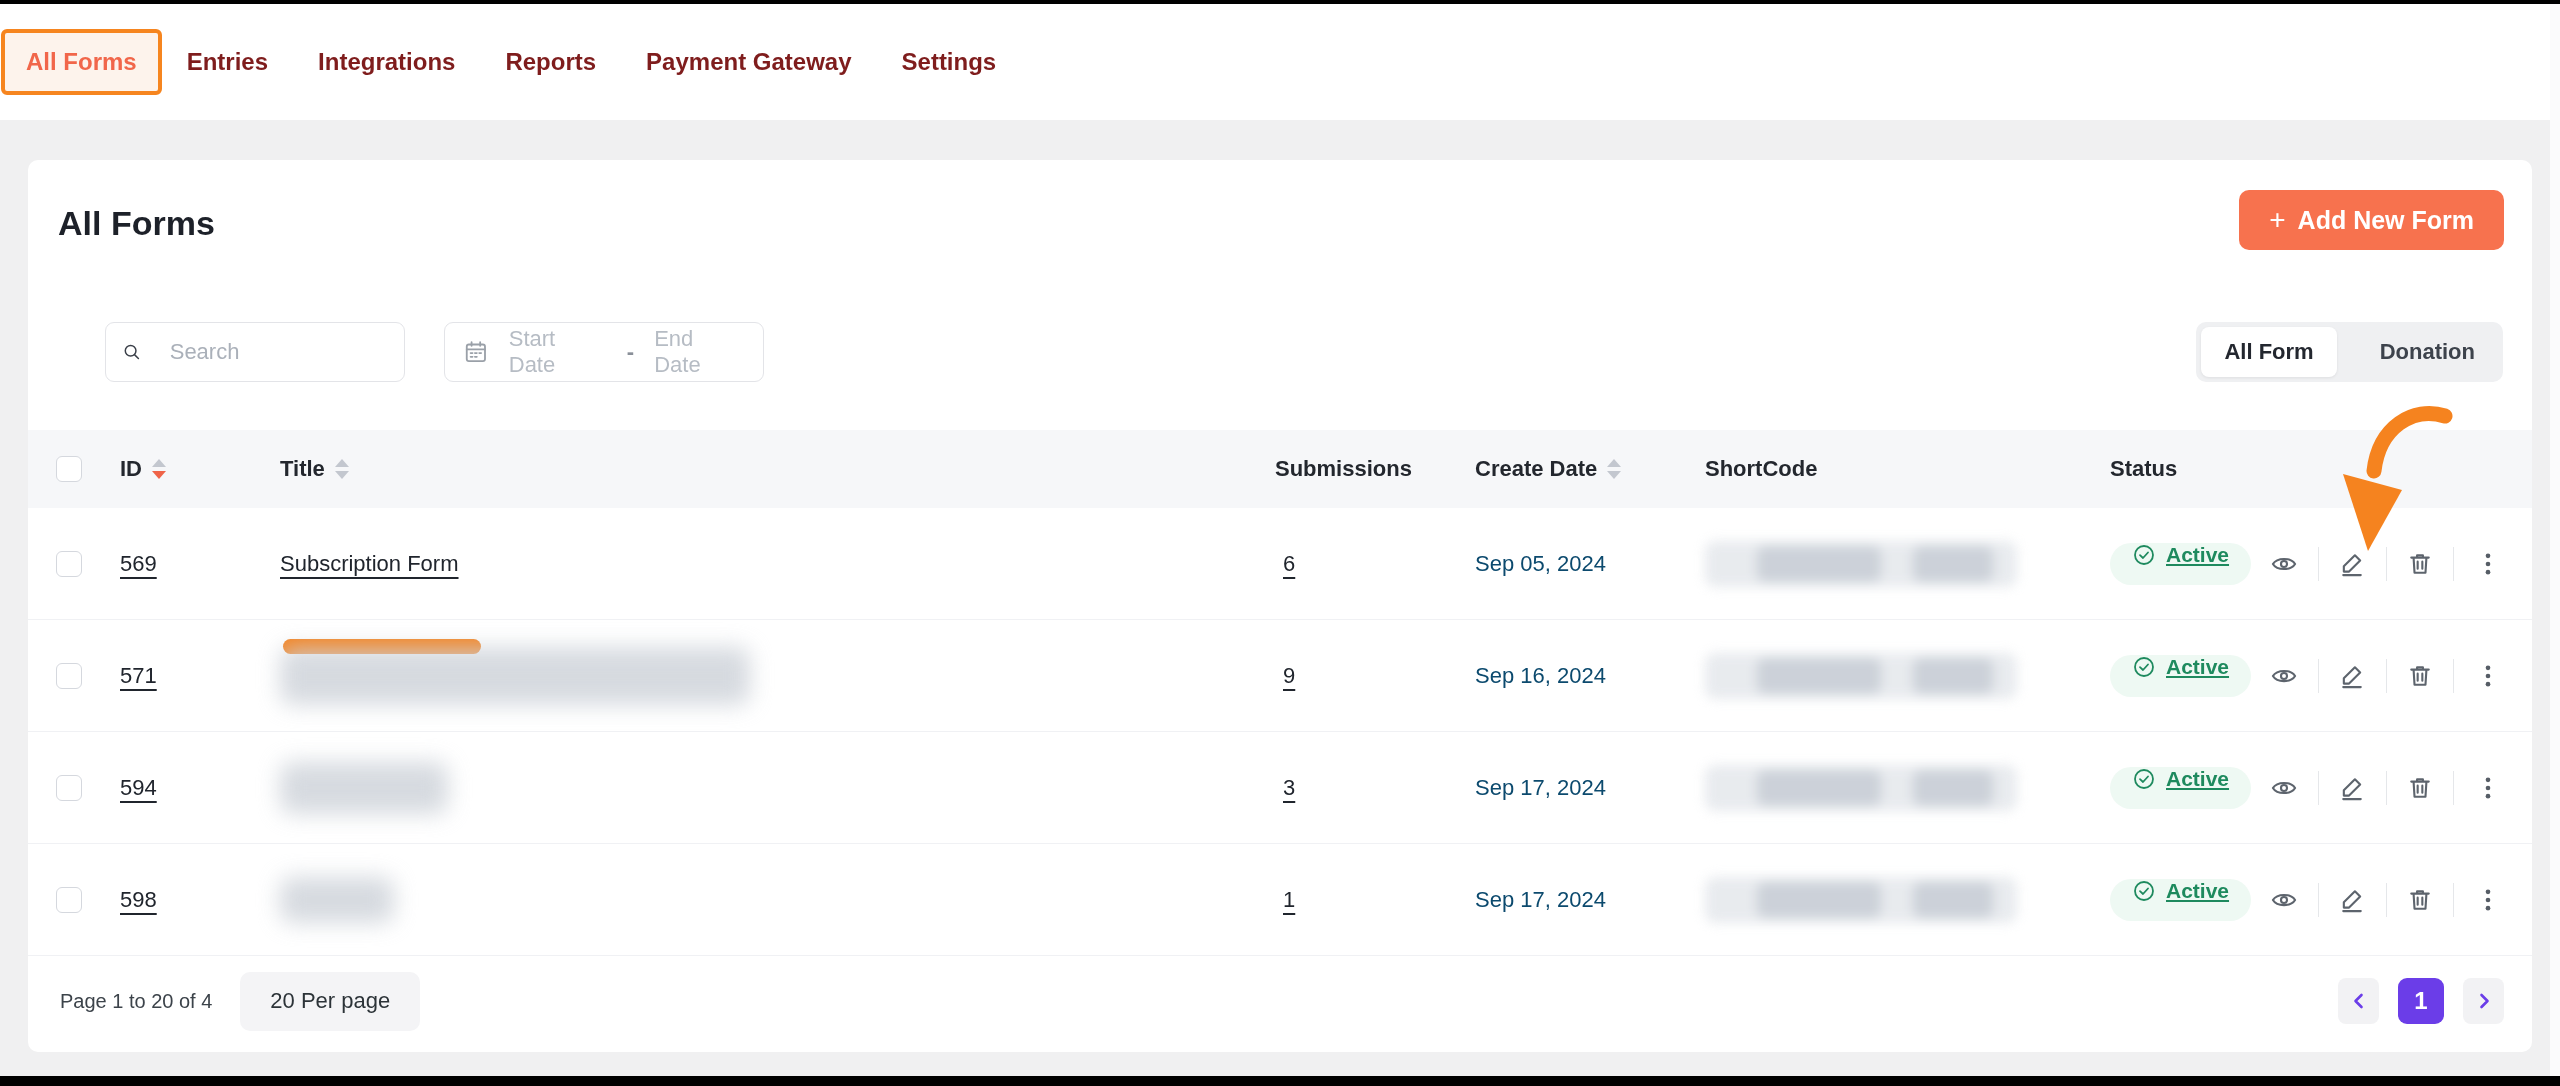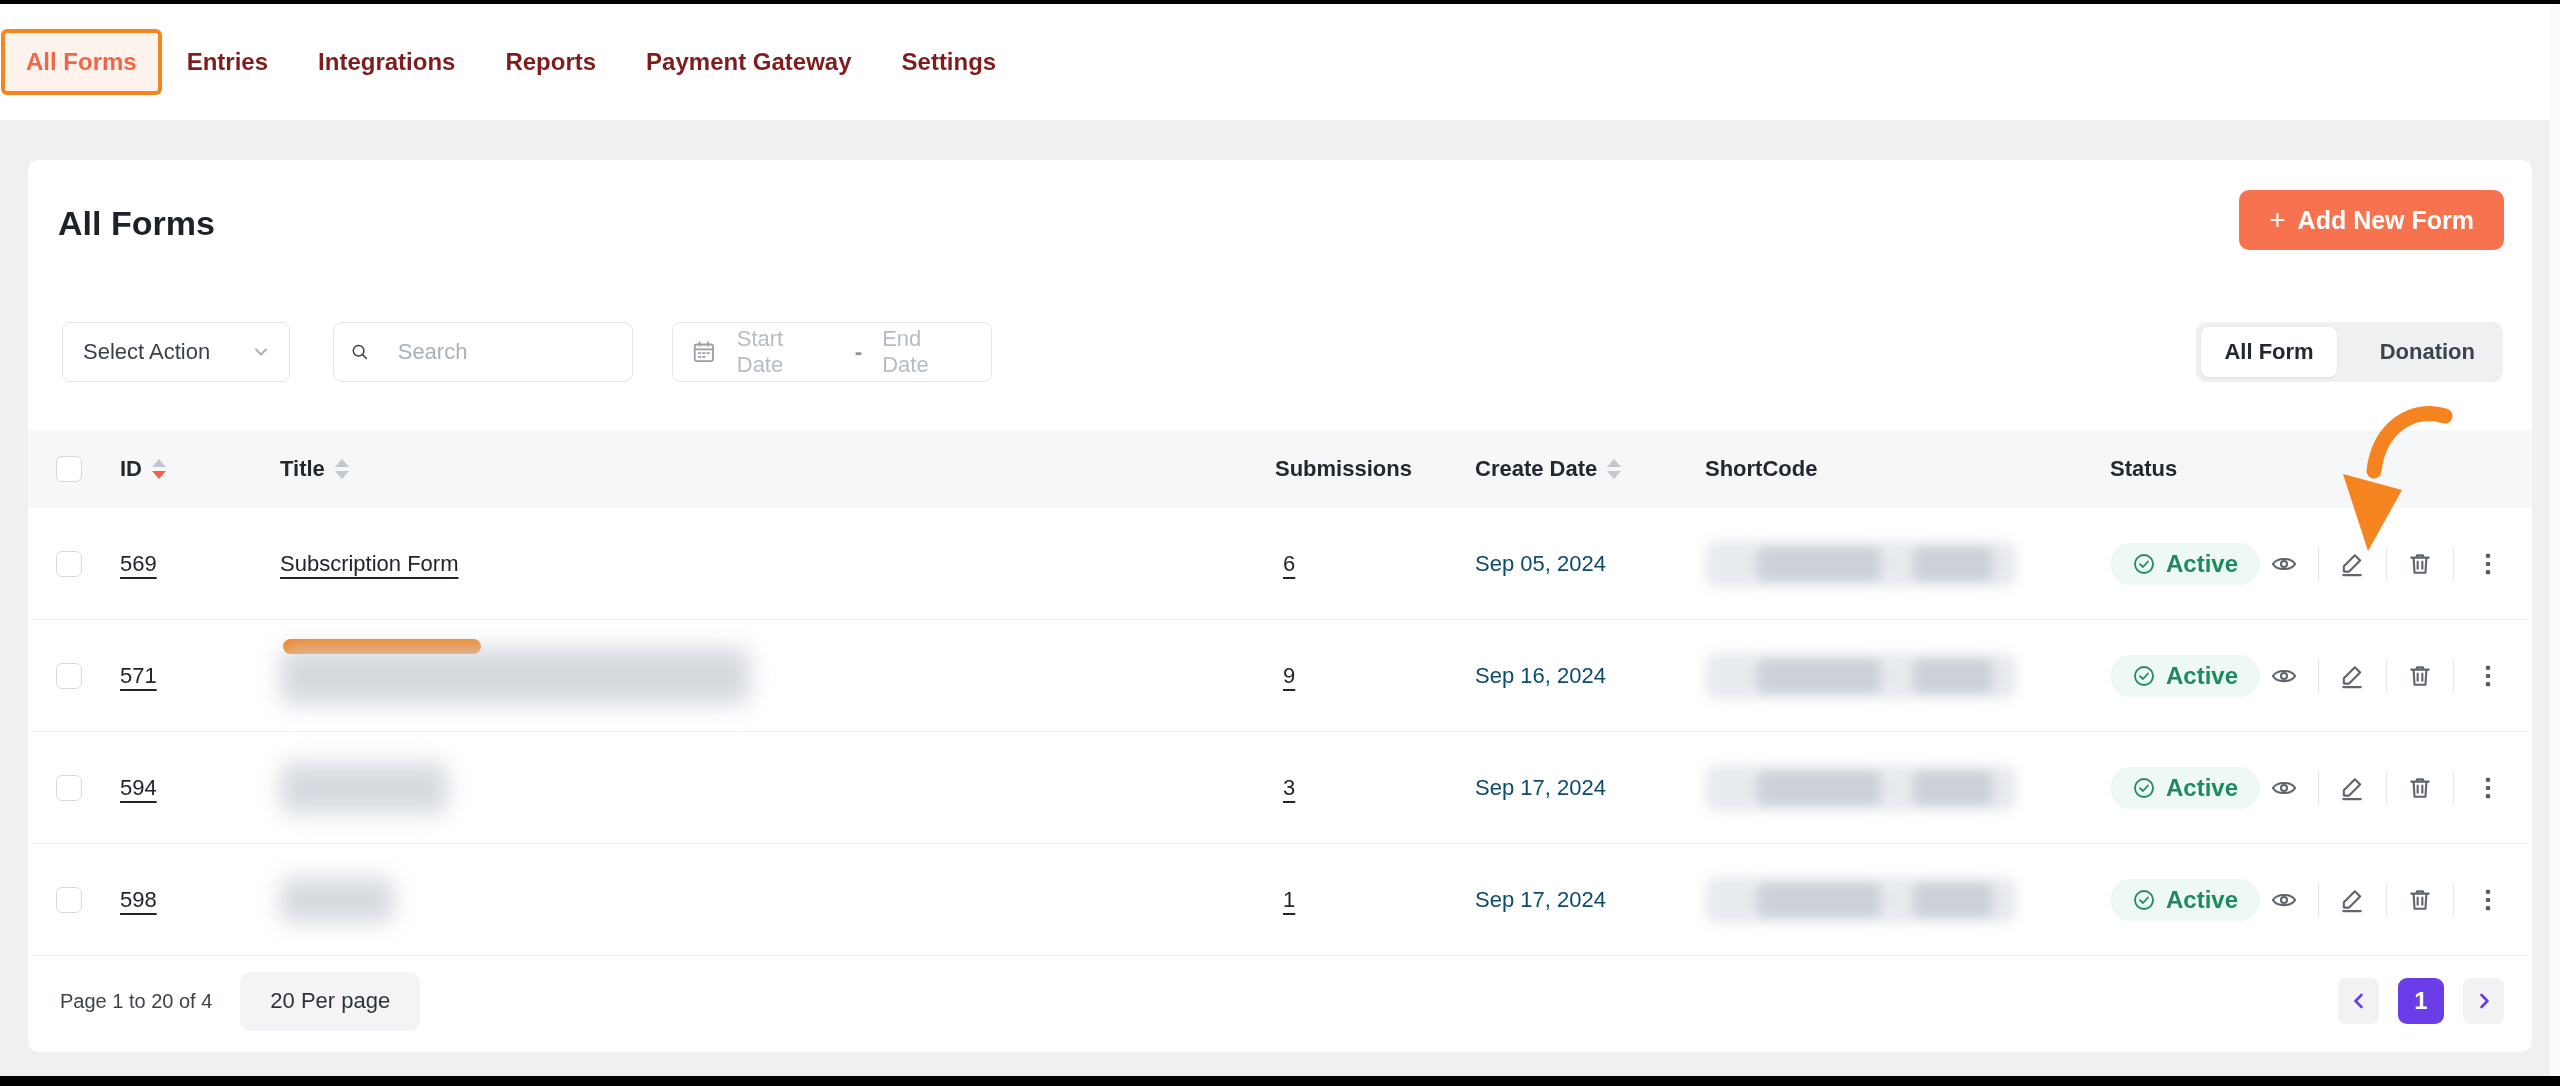--- a/index.html
+++ b/index.html
@@ -97,23 +97,23 @@
   .cell { display:flex; align-items:center; }
   .cell-title { position:relative; }
   .tlink { color:#20252d; text-decoration:underline; text-underline-offset:6px; text-decoration-thickness:1.5px; cursor:pointer; }
   .cb {
     width:26px; height:26px; border:1.5px solid #d5d8de; border-radius:6px;
     background:#fff; cursor:pointer; display:inline-block;
   }
   .date-text { color:#0c4a6e; }
 
   .status-badge {
-    display:inline-flex; align-items:center; gap:10px;
+    display:inline-flex; gap:10px;
     background:#eef9f3; color:#1e8a5e; border-radius:22px;
-    padding:0 22px; height:42px; font-size:24px; font-weight:600;
+    padding:0 22px; height:42px; font-size:21px; font-weight:600;text-decoration:underline;
   }
 
   .actions { display:flex; align-items:center; justify-content:flex-end; gap:0; padding-right:2px; }
   .act-ic { width:30px; height:30px; display:flex; align-items:center; justify-content:center; cursor:pointer; }
   .act-sep { width:1px; height:34px; background:#e5e7ea; margin:0 19px; }
   .ic-stroke { stroke:#5d646d; fill:none; stroke-width:1.8; stroke-linecap:round; stroke-linejoin:round; }
 
   
   .blur-title { background:#ccd1d8; border-radius:12px; filter:blur(11px); opacity:.8; }
   .blur-sc {
@@ -169,26 +169,20 @@
 <div class="card">
 
   <div class="page-title">All Forms</div>
 
   <button class="add-btn">
     <span class="plus">+</span>
     <span>Add New Form</span>
   </button>
 
   <div class="filters">
-    <div class="fbox select-action">
-      <span>Select Action</span>
-      <svg width="20" height="20" viewBox="0 0 20 20">
-        <path d="M5 7.5 L10 12.5 L15 7.5" fill="none" stroke="#aab0b9" stroke-width="2" stroke-linecap="round" stroke-linejoin="round"></path>
-      </svg>
-    </div>
     <div class="fbox search-box">
       <svg width="24" height="24" viewBox="0 0 24 24">
         <circle cx="10.5" cy="10.5" r="6.5" fill="none" stroke="#3a3f48" stroke-width="1.8"></circle>
         <path d="M15.5 15.5 L20 20" stroke="#3a3f48" stroke-width="1.8" stroke-linecap="round"></path>
       </svg>
       <input type="text" placeholder="Search" style="">
     </div>
     <div class="fbox date-box">
       <svg width="26" height="26" viewBox="0 0 24 24">
         <rect x="3.5" y="5" width="17" height="15.5" rx="2" fill="none" stroke="#9aa0a8" stroke-width="1.7"></rect>

